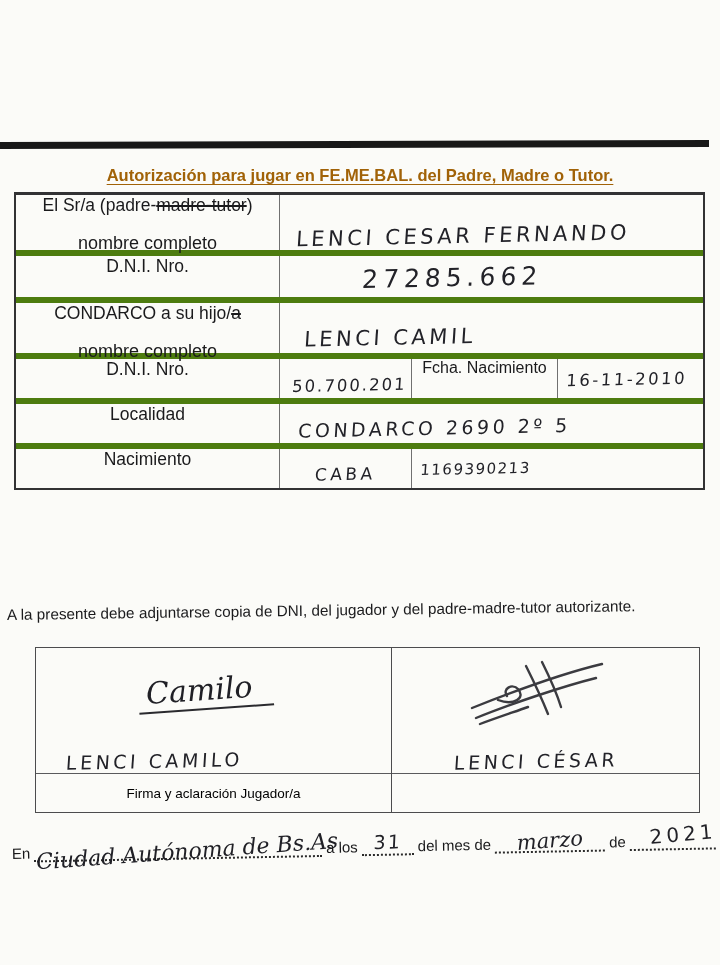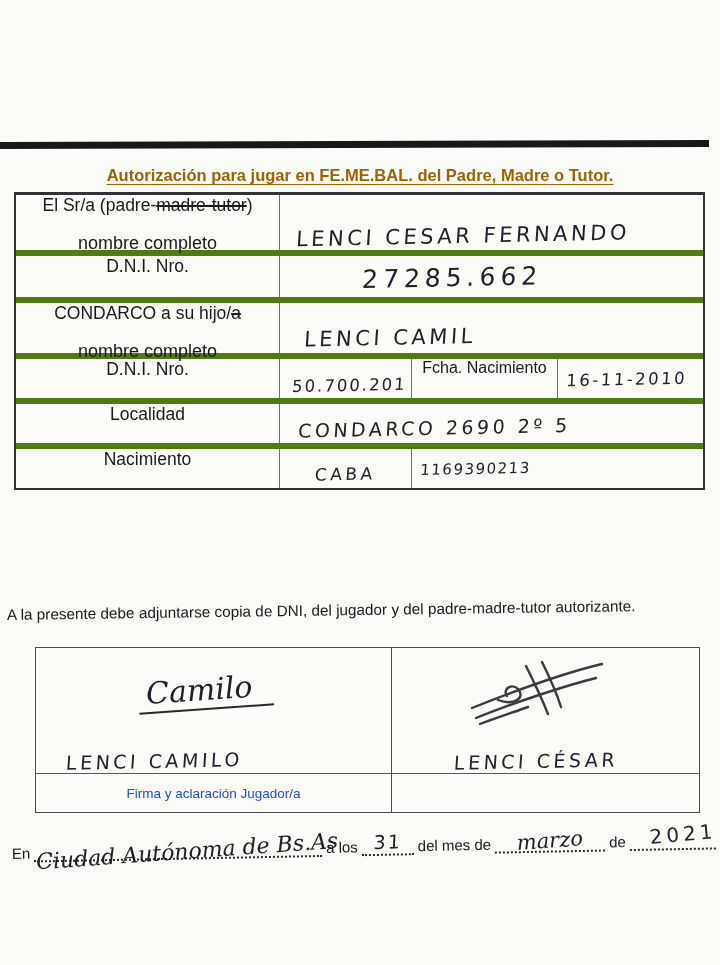--- a/index.html
+++ b/index.html
@@ -52,21 +52,21 @@
   .para { padding: 5px 10px 8px 10px; font-size: 16.3px; line-height: 34px; text-align: justify; color: #161618; width: 100%; }
   
   .note { position: absolute; left: 7px; top: 606px; width: 710px; font-size: 15.3px; color: #1b1b1d;
           transform: rotate(-0.8deg); transform-origin: left center; }
   
   .sig { position: absolute; left: 35px; top: 647px; width: 665px; height: 166px;
          border: 1.5px solid #4c4c4e; display: flex; }
   .sig-col { position: relative; width: 355px; display: flex; flex-direction: column; }
   .sig-col.right { border-left: 1.5px solid #4c4c4e; flex: 1; width: auto; }
   .sig-area { height: 126px; position: relative; border-bottom: 1.5px solid #5a5a5c; }
-  .sig-label { flex: 1; display: flex; align-items: center; justify-content: center; font-size: 13.5px; color: #1d4ed8; }
+  .sig-label { flex: 1; display: flex; align-items: center; justify-content: center; font-size: 13.5px; color: #000000; }
   .sign-camilo { position: absolute; left: 102px; top: 24px; font-size: 30px;
                  transform: rotate(-4deg); border-bottom: 2.5px solid #2a2a2e; padding: 0 20px 1px 8px; }
   .clar { position: absolute; bottom: 1px; font-size: 19px; }
   .clar-left { left: 30px; }
   .clar-right { left: 62px; }
   .scribble { position: absolute; left: 72px; top: 6px; }
   
   .footer { position: absolute; left: 8px; top: 846px; width: 708px; font-size: 15px; color: #19191b;
             display: flex; align-items: flex-end; white-space: nowrap;
             transform: rotate(-1.1deg); transform-origin: left bottom; }

